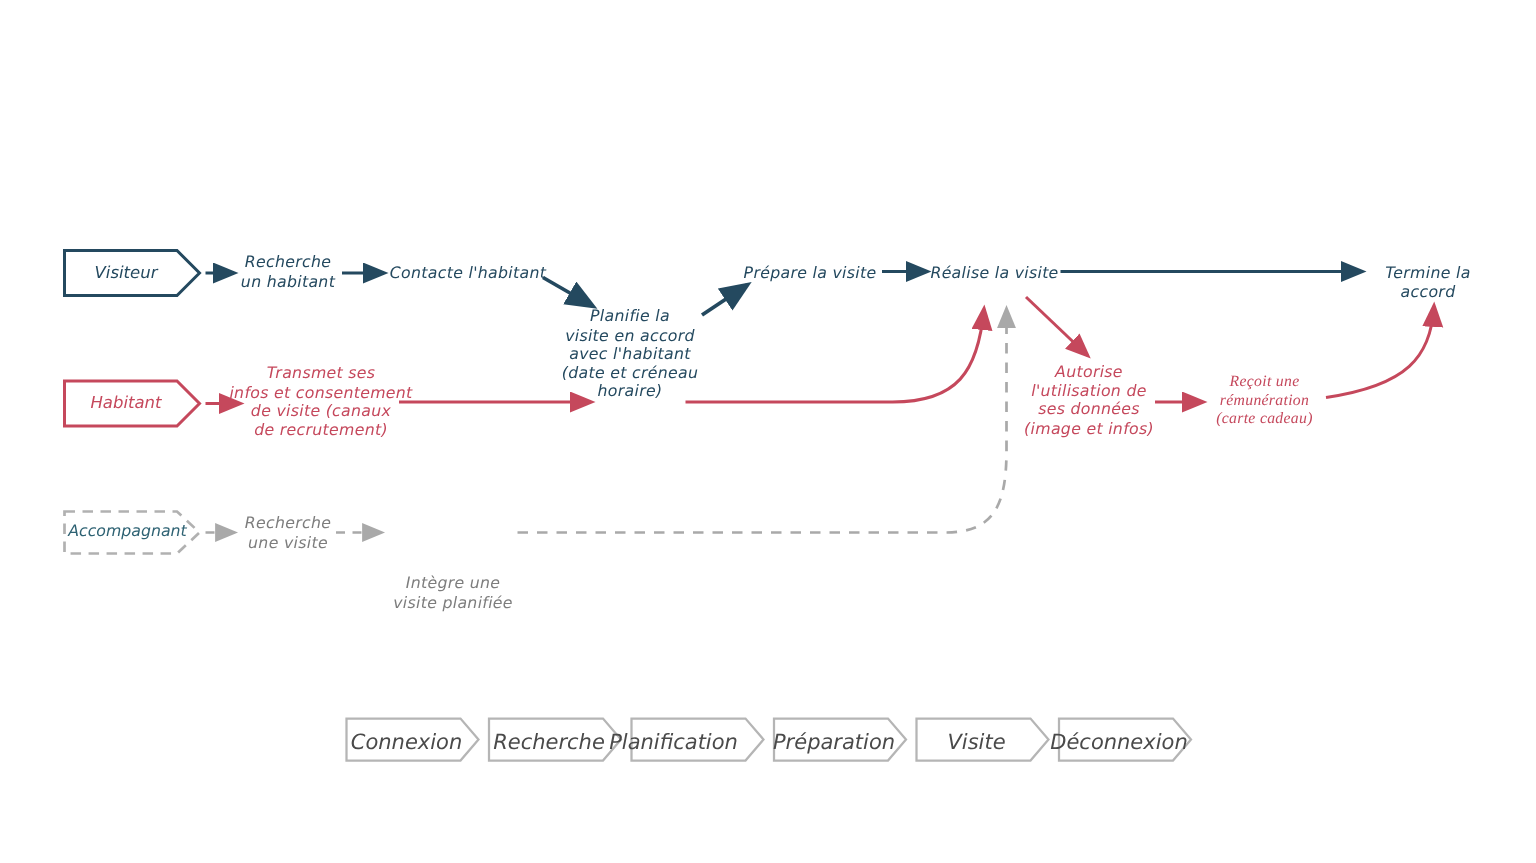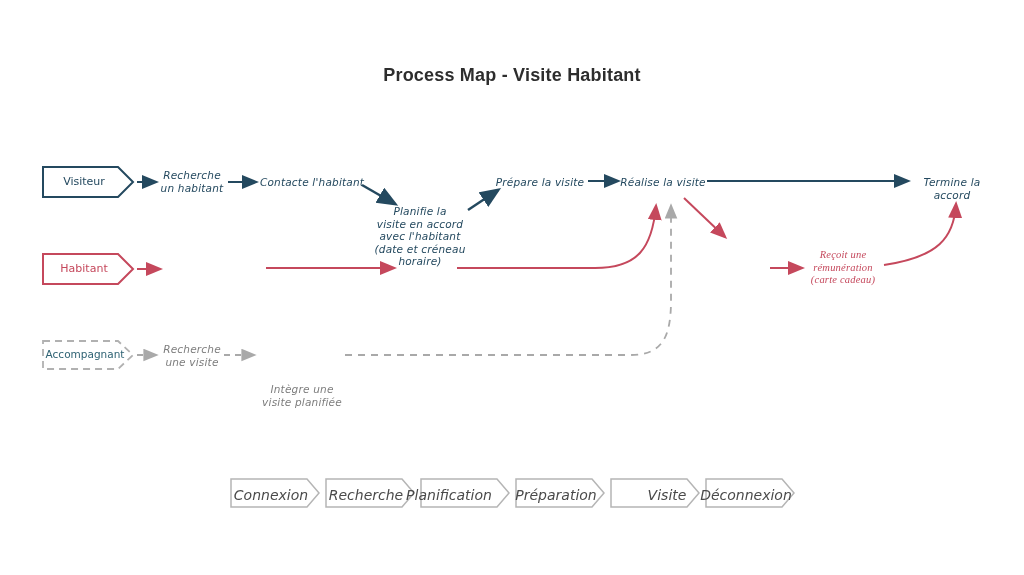--- a/index.html
+++ b/index.html
@@ -28,20 +28,21 @@
     letter-spacing:0.2px;
   }
   .navy{color:#24495f;}
   .red{color:#c5485c;}
   .grayt{color:#7d7d7d;}
   .teal{color:#2e6273;}
   .boxlabel{
     position:absolute;
     transform:translateX(-50%);
     text-align:right;
+    font-style:italic;
     font-size:11px;
   }
   .phase-label{
     position:absolute;
     transform:translateX(-50%);
     text-align:center;
     font-style:italic;
     font-size:14px;
     color:#4a4a4a;
   }
@@ -87,47 +88,54 @@
     <path d="M345,355 L630,355 C662,355 671,338 671,300 L671,206" fill="none" stroke="#a9a9a9" stroke-width="1.8" stroke-dasharray="7 6" marker-end="url(#ah-gray)"></path>
 
     <polygon points="231,479 307,479 319,493 307,507 231,507" fill="#ffffff" stroke="#b5b5b5" stroke-width="1.5"></polygon>
     <polygon points="326,479 402,479 414,493 402,507 326,507" fill="#ffffff" stroke="#b5b5b5" stroke-width="1.5"></polygon>
     <polygon points="421,479 497,479 509,493 497,507 421,507" fill="#ffffff" stroke="#b5b5b5" stroke-width="1.5"></polygon>
     <polygon points="516,479 592,479 604,493 592,507 516,507" fill="#ffffff" stroke="#b5b5b5" stroke-width="1.5"></polygon>
     <polygon points="611,479 687,479 699,493 687,507 611,507" fill="#ffffff" stroke="#b5b5b5" stroke-width="1.5"></polygon>
     <polygon points="706,479 782,479 794,493 782,507 706,507" fill="#ffffff" stroke="#b5b5b5" stroke-width="1.5"></polygon>
   </svg>
 
-  <div class="title">Process Map - Visite Habitant</div>
 
   <div class="boxlabel navy" style="left:84px;top:175px;">Visiteur</div>
   <div class="boxlabel red" style="left:84px;top:262px;">Habitant</div>
   <div class="boxlabel teal" style="left:85px;top:348px;font-size:10.5px;">Accompagnant</div>
 
   <div class="label navy" style="left:192px;top:169px;">Recherche
 un habitant</div>
   <div class="label navy" style="left:312px;top:176px;text-align:center;">Contacte l'habitant</div>
   <div class="label navy" style="left:420px;top:205px;">Planifie la
 visite en accord
 avec l'habitant
 (date et créneau
 horaire)</div>
   <div class="label navy" style="left:540px;top:176px;">Prépare la visite</div>
   <div class="label navy" style="left:663px;top:176px;">Réalise la visite</div>
   <div class="label navy" style="left:952px;top:176px;">Termine la accord</div>
 
+  <div class="label red" style="left:214px;top:243px;">Transmet ses
+infos et consentement
+de visite (canaux
+de recrutement)</div>
+  <div class="label red" style="left:726px;top:242px;">Autorise
+l'utilisation de
+ses données
+(image et infos)</div>
   <div class="label red" style="left:843px;top:249px;font-family:Liberation Serif, serif;">Reçoit une
 rémunération
 (carte cadeau)</div>
 
   <div class="label grayt" style="left:192px;top:343px;">Recherche
 une visite</div>
   <div class="label grayt" style="left:302px;top:343px;margin-top:40px;">Intègre une
 visite planifiée</div>
 
   <div class="phase-label" style="left:271px;top:487px;">Connexion</div>
   <div class="phase-label" style="left:366px;top:487px;">Recherche</div>
   <div class="phase-label" style="left:449px;top:487px;">Planification</div>
   <div class="phase-label" style="left:556px;top:487px;">Préparation</div>
-  <div class="phase-label" style="left:651px;top:487px;margin-left:16px;">Visite</div>
+  <div class="phase-label" style="left:651px;top:487px;">Visite</div>
   <div class="phase-label" style="left:746px;top:487px;">Déconnexion</div>
 
 </div>
 
 </body></html>

